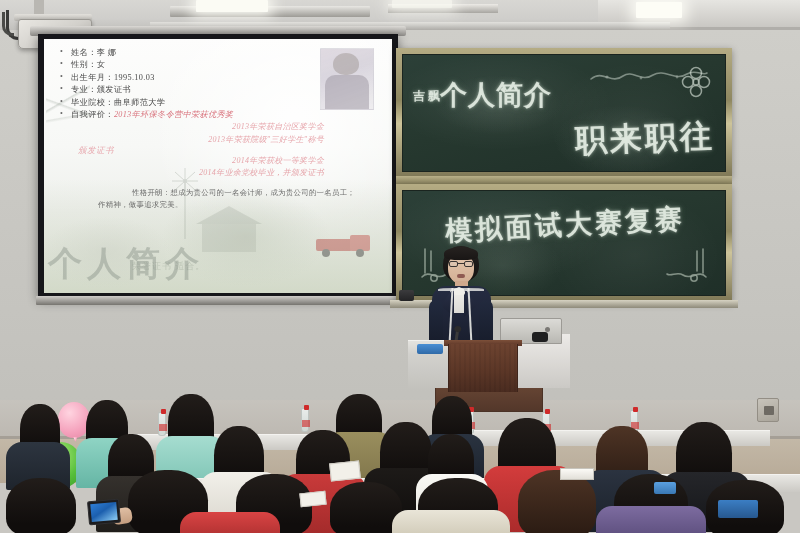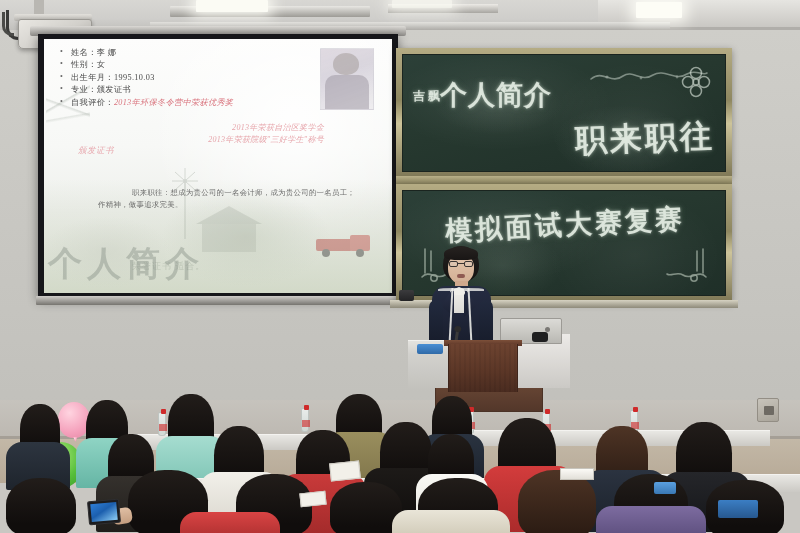--- a/index.html
+++ b/index.html
@@ -205,21 +205,21 @@
     letter-spacing: 0.4px;
   }
   .bullets li::before {
     content:"•"; position:absolute; left:0; top:-1px;
     color:#6b6b6b; font-size:8px;
   }
   .honor-em {
     font-style: italic; color: #d9737d; letter-spacing:0.3px;
   }
   .award-lines {
-    position:relative; margin-top:13px; text-align:right;
+    position:relative; margin-top:0; text-align:right;
     padding-right: 58px;
   }
   .award-lines div {
     font-family:"Liberation Serif", serif;
     font-style: italic;
     font-size: 8px;
     line-height: 12.2px;
     color: rgba(224,140,148,0.78);
     white-space: nowrap;
     letter-spacing: 0.3px;
@@ -602,34 +602,39 @@
       </svg>
 
       <div class="slide-photo"></div>
 
       <div class="slide-body">
         <ul class="bullets">
           <li>姓名：李  娜</li>
           <li>性别：女</li>
           <li>出生年月：1995.10.03</li>
           <li>专业：颁发证书</li>
+          <li>毕业院校：曲阜师范大学</li>
           <li><span>自我评价：</span><span class="honor-em">2013年环保冬令营中荣获优秀奖</span></li>
         </ul>
 
         <div class="award-lines">
           <div>2013年荣获自治区奖学金</div>
           <div>2013年荣获院级"三好学生"称号</div>
         </div>
 
         <div class="cert-label">颁发证书</div>
 
+        <div class="award-lines second">
+          <div>2014年荣获校一等奖学金</div>
+          <div>2014年业余党校毕业，并颁发证书</div>
+        </div>
       </div>
 
       <div class="para-block">
-        <div class="pline indent">职来职往：想成为贵公司的一名会计师，成为贵公司的一名员工；</div>
+        <div class="pline indent">性格开朗：想成为贵公司的一名会计师，成为贵公司的一名员工；</div>
         <div class="pline neg">作精神，做事追求完美。</div>
       </div>
 
       <div class="slide-title-ghost">荣誉证书  适合。</div>
       <div class="slide-title-big">个人简介</div>
     </div>
   </div>
   <div class="screen-bottom-bar"></div>
 
   <div class="bb-frame bb-top">

